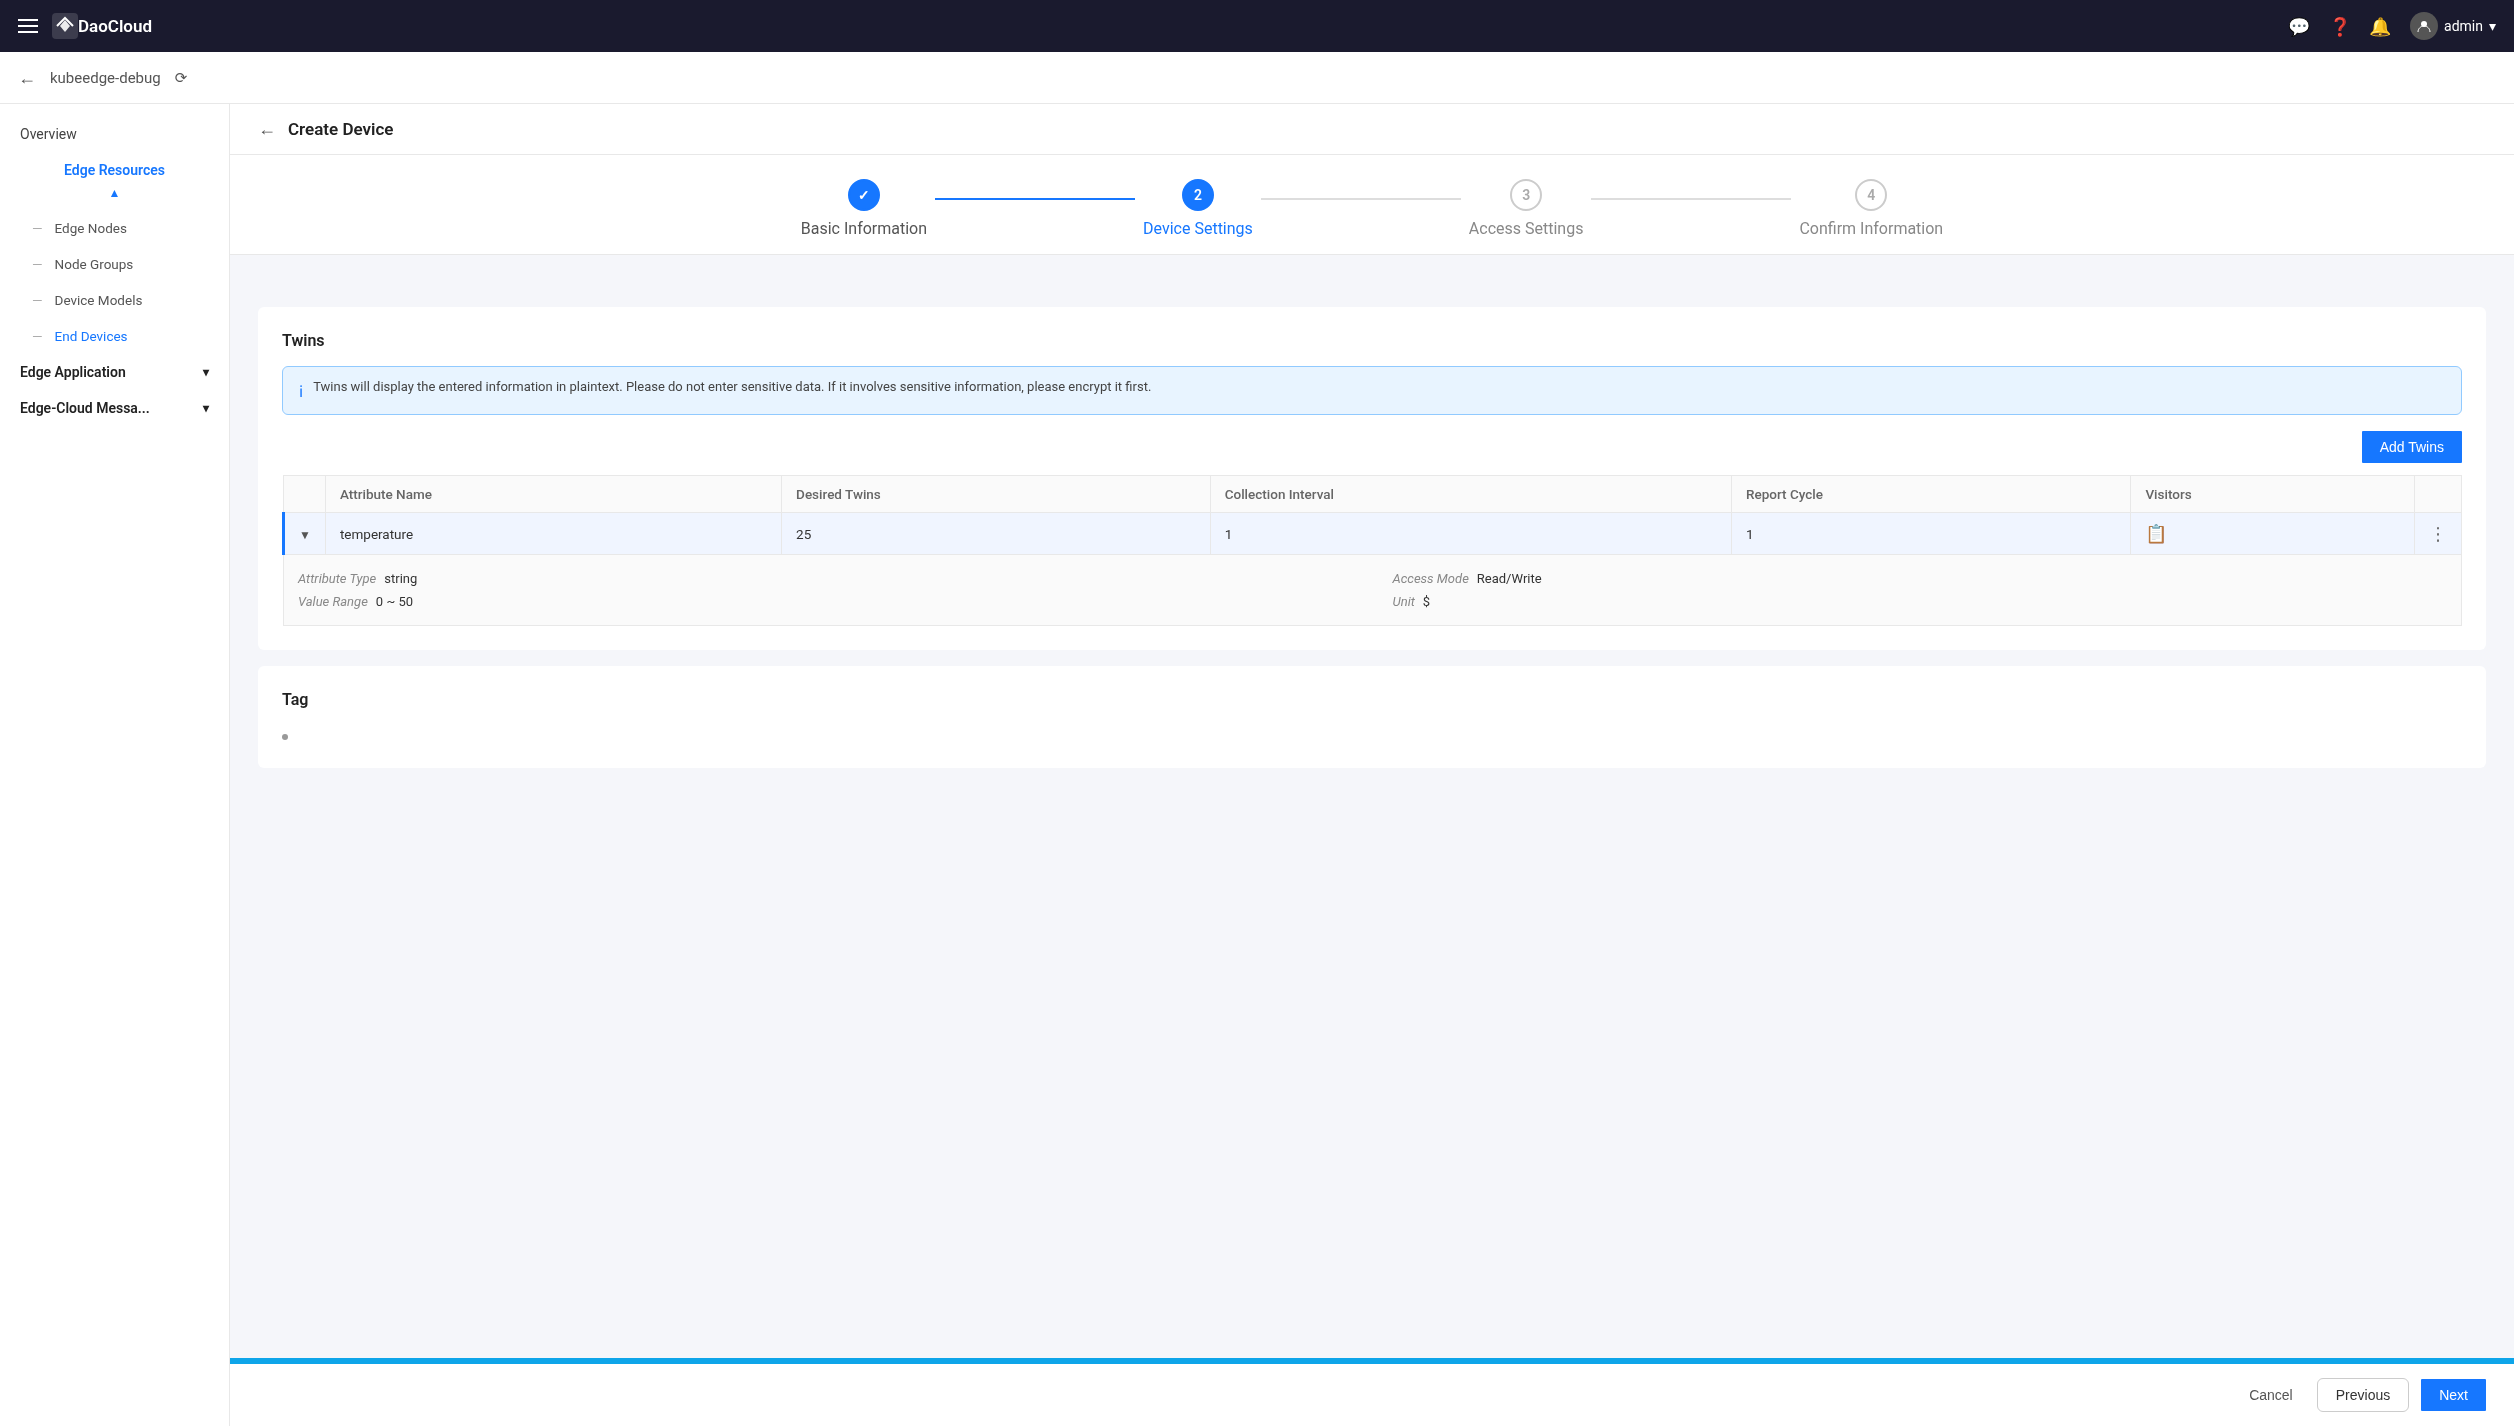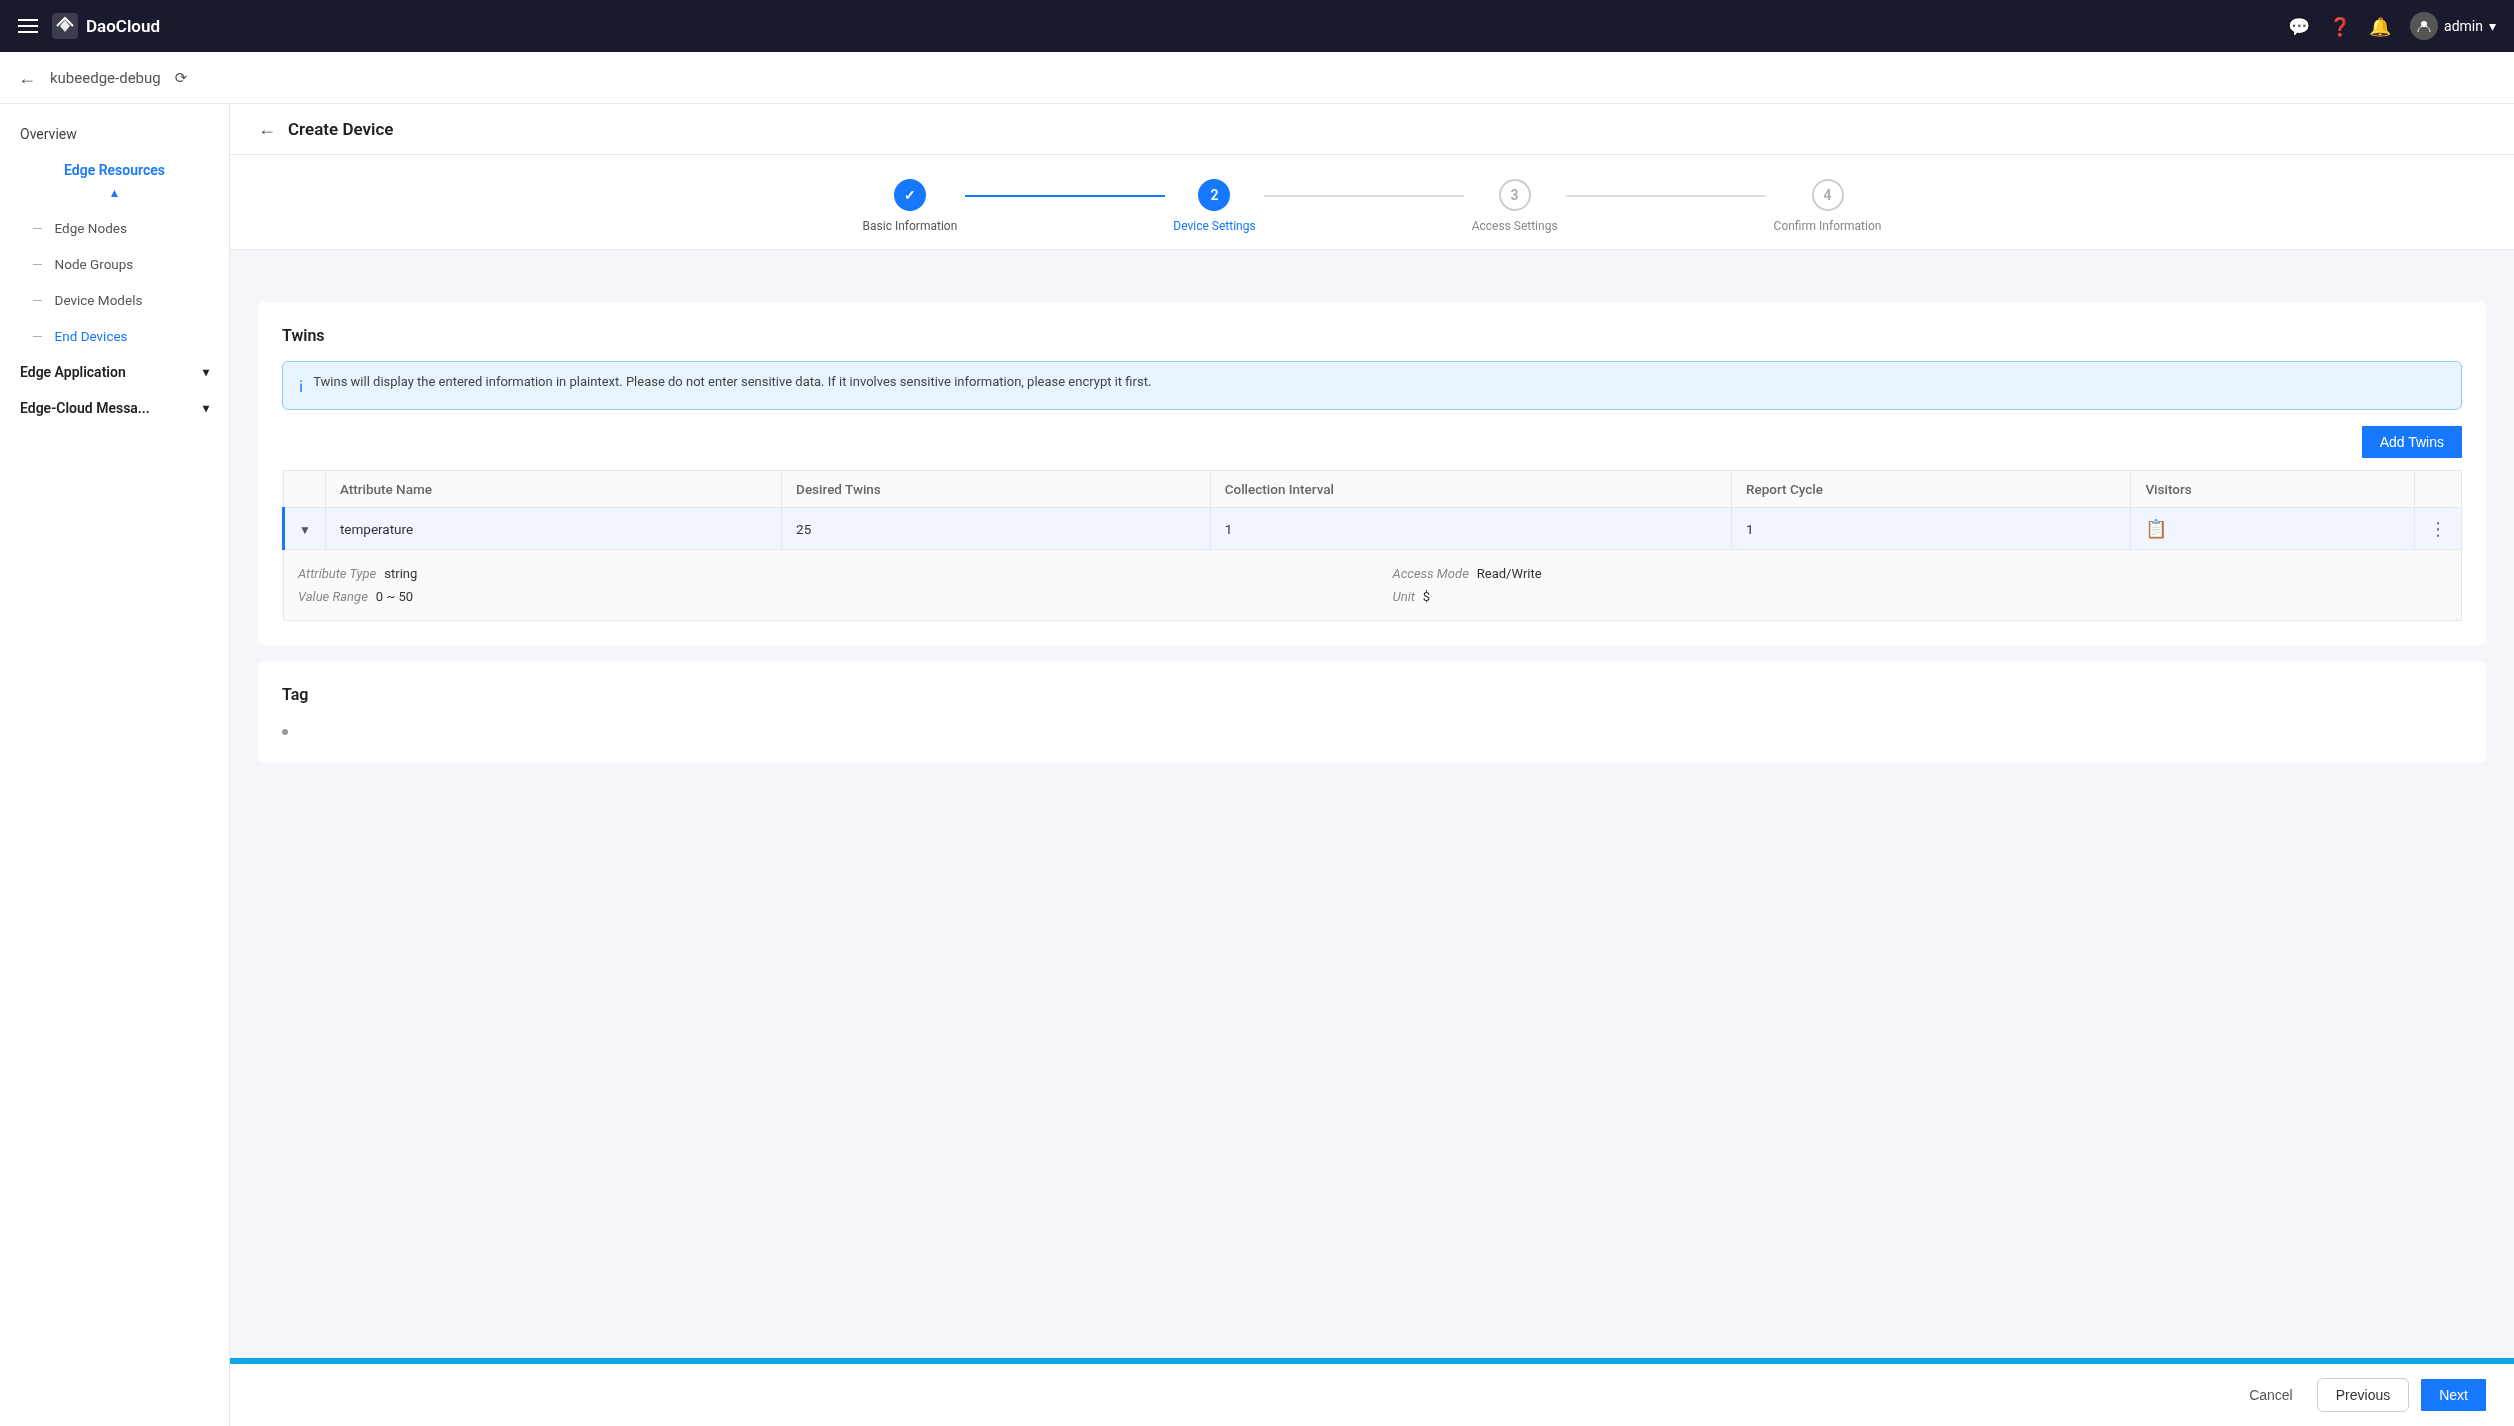--- a/index.html
+++ b/index.html
@@ -11,21 +11,21 @@
       color: #fff;
       height: 52px;
       display: flex;
       align-items: center;
       padding: 0 18px;
       flex-shrink: 0;
     }
     .topnav-left { display: flex; align-items: center; gap: 14px; flex: 1; }
     .hamburger { display: flex; flex-direction: column; gap: 4px; cursor: pointer; }
     .hamburger span { width: 20px; height: 2px; background: #fff; display: block; }
-    .logo { display: flex; align-items: center; gap: 8px; font-size: 17px; font-weight: 600; color: #fff; }
+    .logo { display: flex; align-items: center; gap: 0; font-size: 17px; font-weight: 600; color: #fff; }
     .logo-icon { width: 26px; height: 26px; }
     .topnav-right { display: flex; align-items: center; gap: 18px; }
     .topnav-icon { color: #ccc; font-size: 18px; cursor: pointer; }
     .user-area { display: flex; align-items: center; gap: 6px; cursor: pointer; color: #fff; font-size: 14px; }
     .avatar-circle { width: 28px; height: 28px; border-radius: 50%; background: #555; display: flex; align-items: center; justify-content: center; font-size: 13px; }
 
     
     .subnav {
       background: #fff;
       border-bottom: 1px solid #e8e8e8;
@@ -97,21 +97,21 @@
     }
     .step { display: flex; flex-direction: column; align-items: center; gap: 8px; }
     .step-circle {
       width: 32px; height: 32px; border-radius: 50%;
       display: flex; align-items: center; justify-content: center;
       font-size: 14px; font-weight: 600;
       border: 2px solid #ccc; color: #aaa; background: #fff;
     }
     .step-circle.done { background: #1677ff; border-color: #1677ff; color: #fff; }
     .step-circle.active { background: #1677ff; border-color: #1677ff; color: #fff; }
-    .step-label { font-size: 12px; color: #888; white-space: nowrap; }
+    .step-label { font-size: 16px; color: #888; white-space: nowrap; }
     .step-label.active { color: #1677ff; }
     .step-label.done { color: #555; }
     .step-line {
       flex: 1;
       height: 2px;
       background: #ddd;
       margin: 0 8px;
       margin-bottom: 20px;
       max-width: 180px;
     }

